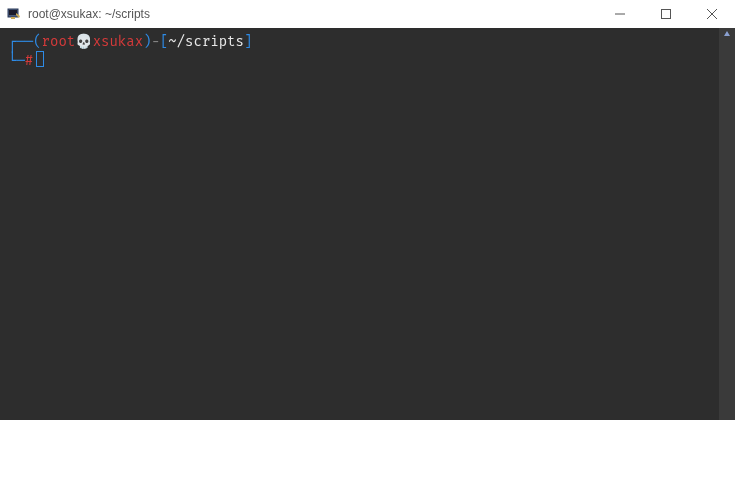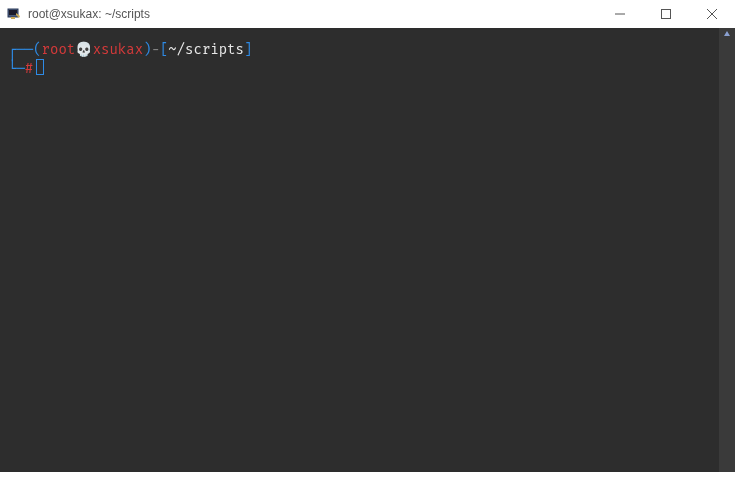--- a/index.html
+++ b/index.html
@@ -1,17 +1,17 @@
 <!DOCTYPE html>
 <html><head>
   <meta charset="utf-8">
   <style>
     * { margin: 0; padding: 0; box-sizing: border-box; }
     html, body { width: 735px; height: 500px; overflow: hidden; font-family: Consolas, 'Courier New', monospace; }
-    .window { width: 735px; height: 472px; display: flex; flex-direction: column; background: #fff; }
+    .window { width: 735px; height: 420px; display: flex; flex-direction: column; background: #fff; }
     .titlebar {
       height: 28px;
       background: #ffffff;
       display: flex;
       align-items: center;
       padding-left: 6px;
       user-select: none;
     }
     .titlebar-icon {
       width: 16px; height: 16px; margin-right: 6px;
@@ -35,21 +35,21 @@
       display: flex;
       background: #2d2d2d;
     }
     .terminal {
       flex: 1;
       background: #2d2d2d;
       color: #ccc;
       font-family: 'Fira Mono', Consolas, 'Courier New', monospace;
       font-size: 14px;
       line-height: 19px;
-      padding: 12px 8px 8px 8px;
+      padding: 4px 8px 8px 8px;
       white-space: pre;
     }
     .scrollbar {
       width: 16px;
       background: #3a3a3a;
       position: relative;
     }
     .scroll-up {
       position: absolute; top: 2px; left: 0; right: 0;
       display: flex; justify-content: center;

